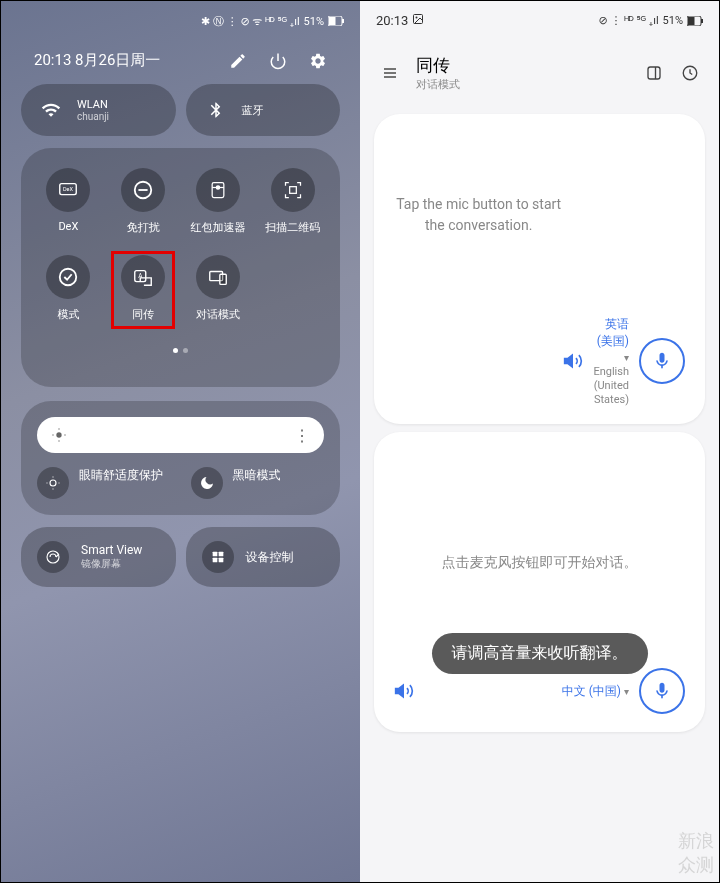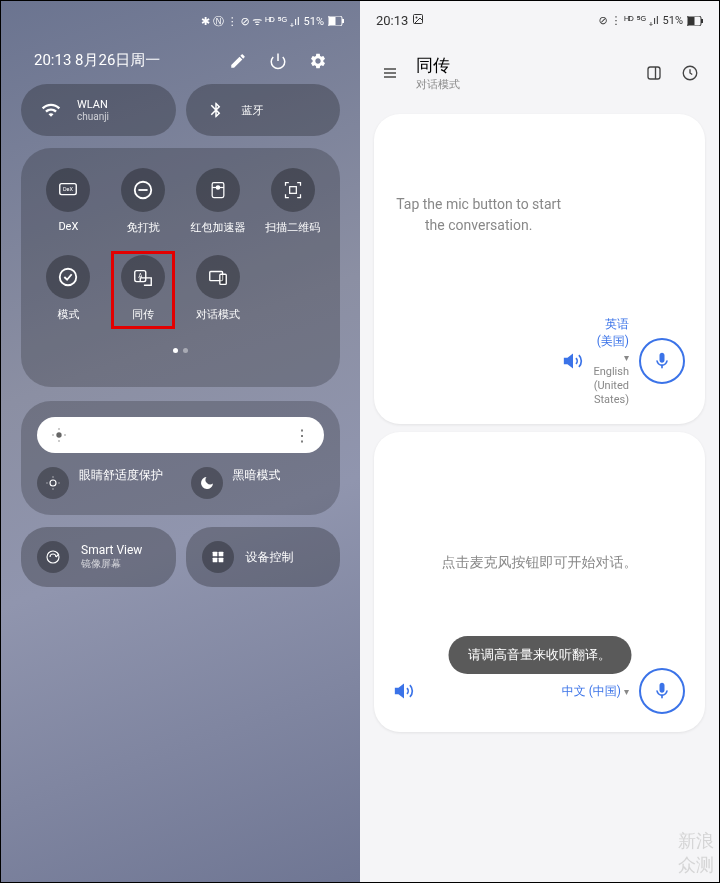--- a/index.html
+++ b/index.html
@@ -56,21 +56,21 @@
 .panel-prompt{text-align:center;color:#888;font-size:14px;line-height:1.5;margin-top:50px}
 .panel2 .panel-prompt{margin-top:90px}
 .panel-bottom{margin-top:auto;display:flex;align-items:center;gap:10px}
 .speaker-icon{color:#3b73e8;cursor:pointer}
 .lang-info{flex:1;text-align:right;font-size:12px}
 .lang-name{color:#3b73e8}
 .lang-sub{color:#888;font-size:11px}
 .chevron{color:#888;font-size:10px}
 .mic-btn{width:46px;height:46px;border-radius:50%;border:2px solid #3b73e8;display:flex;align-items:center;justify-content:center;cursor:pointer;background:#fff}
 .mic-btn svg{fill:#3b73e8}
-.toast{position:absolute;bottom:58px;left:50%;transform:translateX(-50%);background:#5a5a5a;color:#fff;padding:10px 20px;border-radius:22px;font-size:13px;white-space:nowrap}
+.toast{position:absolute;bottom:58px;left:50%;transform:translateX(-50%);background:#5a5a5a;color:#fff;padding:10px 20px;border-radius:22px;font-size:16px;white-space:nowrap}
 .watermark{position:absolute;bottom:6px;right:6px;color:rgba(200,200,200,0.7);font-size:18px;writing-mode:horizontal-tb}
 svg{display:block}
 </style>
 </head>
 <body>
 
 <div class="container">
 
   <div class="phone phone1">
     <div class="status-bar">

